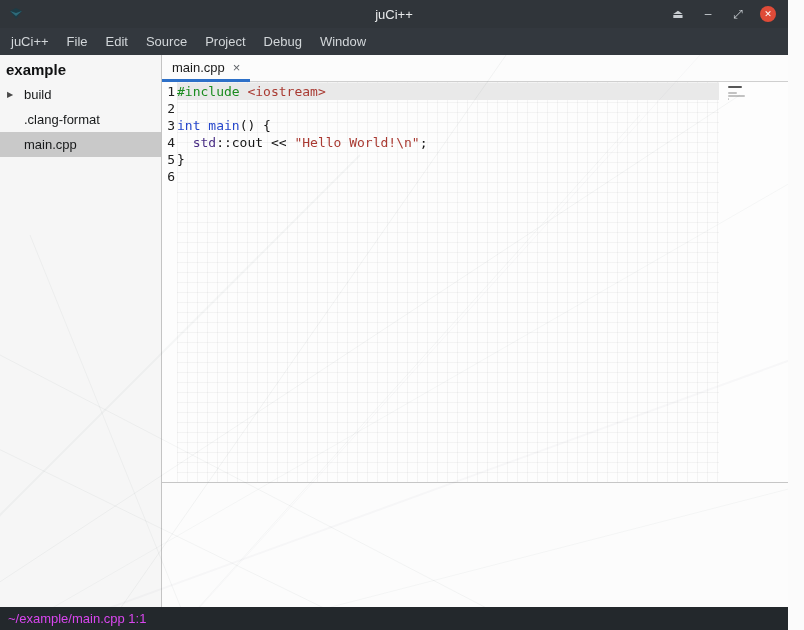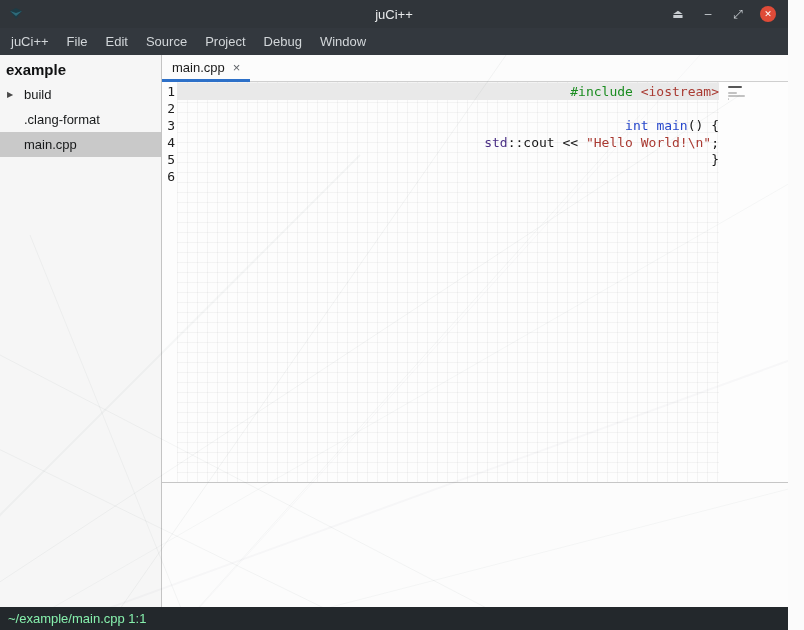--- a/index.html
+++ b/index.html
@@ -36,38 +36,38 @@
   .tab{height:27px;display:inline-flex;align-items:center;gap:8px;padding:0 10px;border-bottom:3px solid var(--accent,#2d70c8);font-size:13px;color:#1c1c1c;margin-bottom:-1px;cursor:default}
   .tab-close{color:#5f6368;font-size:13px}
 
   
   .editor{flex:0 0 401px;height:401px;display:flex;border-bottom:1px solid #c6c6c6;font-family:"DejaVu Sans Mono",monospace;font-size:13px;line-height:17px;background:#fdfdfd}
   .gutter{flex:0 0 15px;width:15px;text-align:right;padding:1px 2px 0 0;color:#202020}
   .gut-line{height:17px}
   .code-scroll{flex:0 0 542px;width:542px;padding-top:1px;position:relative;
     background-image:
       repeating-linear-gradient(to right, rgba(0,0,0,0.04) 0, rgba(0,0,0,0.04) 1px, transparent 1px, transparent 10px),
-      repeating-linear-gradient(to bottom, rgba(0,0,0,0.04) 0, rgba(0,0,0,0.04) 1px, transparent 1px, transparent 10px); text-align: right;}
+      repeating-linear-gradient(to bottom, rgba(0,0,0,0.04) 0, rgba(0,0,0,0.04) 1px, transparent 1px, transparent 10px);}
   .code-line{height:17px;white-space:pre;color:#141414}
   .code-line.hl{background:#e9e9e9}
   .tok-preproc{color:var(--tok-preproc,#1a8c1f)}
   .tok-string{color:var(--tok-string,#a93a32)}
   .tok-type{color:var(--tok-type,#2546cb);font-weight:normal}
   .tok-func{color:var(--tok-func,#2546cb);font-weight:normal}
   .tok-ns{color:var(--tok-ns,#4a2f85);font-weight:normal}
   .tok-plain{color:#141414}
   .minimap{flex:1;position:relative}
   .mm-marks{position:absolute;left:9px;top:4px}
   .mm-bar{height:2px;background:#c2c2c2;margin-bottom:1px;border-radius:1px}
   .mm-bar.mm-dark{background:#565656}
 
   .bottom-panel{flex:1;background:transparent}
 
   
-  .statusbar{flex:0 0 23px;height:23px;background:#23282c;color:#86efac;font-size:13px;line-height:23px;padding-left:8px}
+  .statusbar{flex:0 0 23px;height:23px;background:#23282c;color:#d946ef;font-size:13px;line-height:23px;padding-left:8px}
 </style>
 </head>
 <body>
 
 <div class="window">
 
   <div class="titlebar">
     <svg class="app-icon" viewBox="0 0 16 16">
       <path d="M2 5 L8 2 L14 5 L8 13 Z" fill="#1d3b45"></path>
       <path d="M2 5 L8 7 L14 5 L8 10 Z" fill="#2e6b7a"></path>

